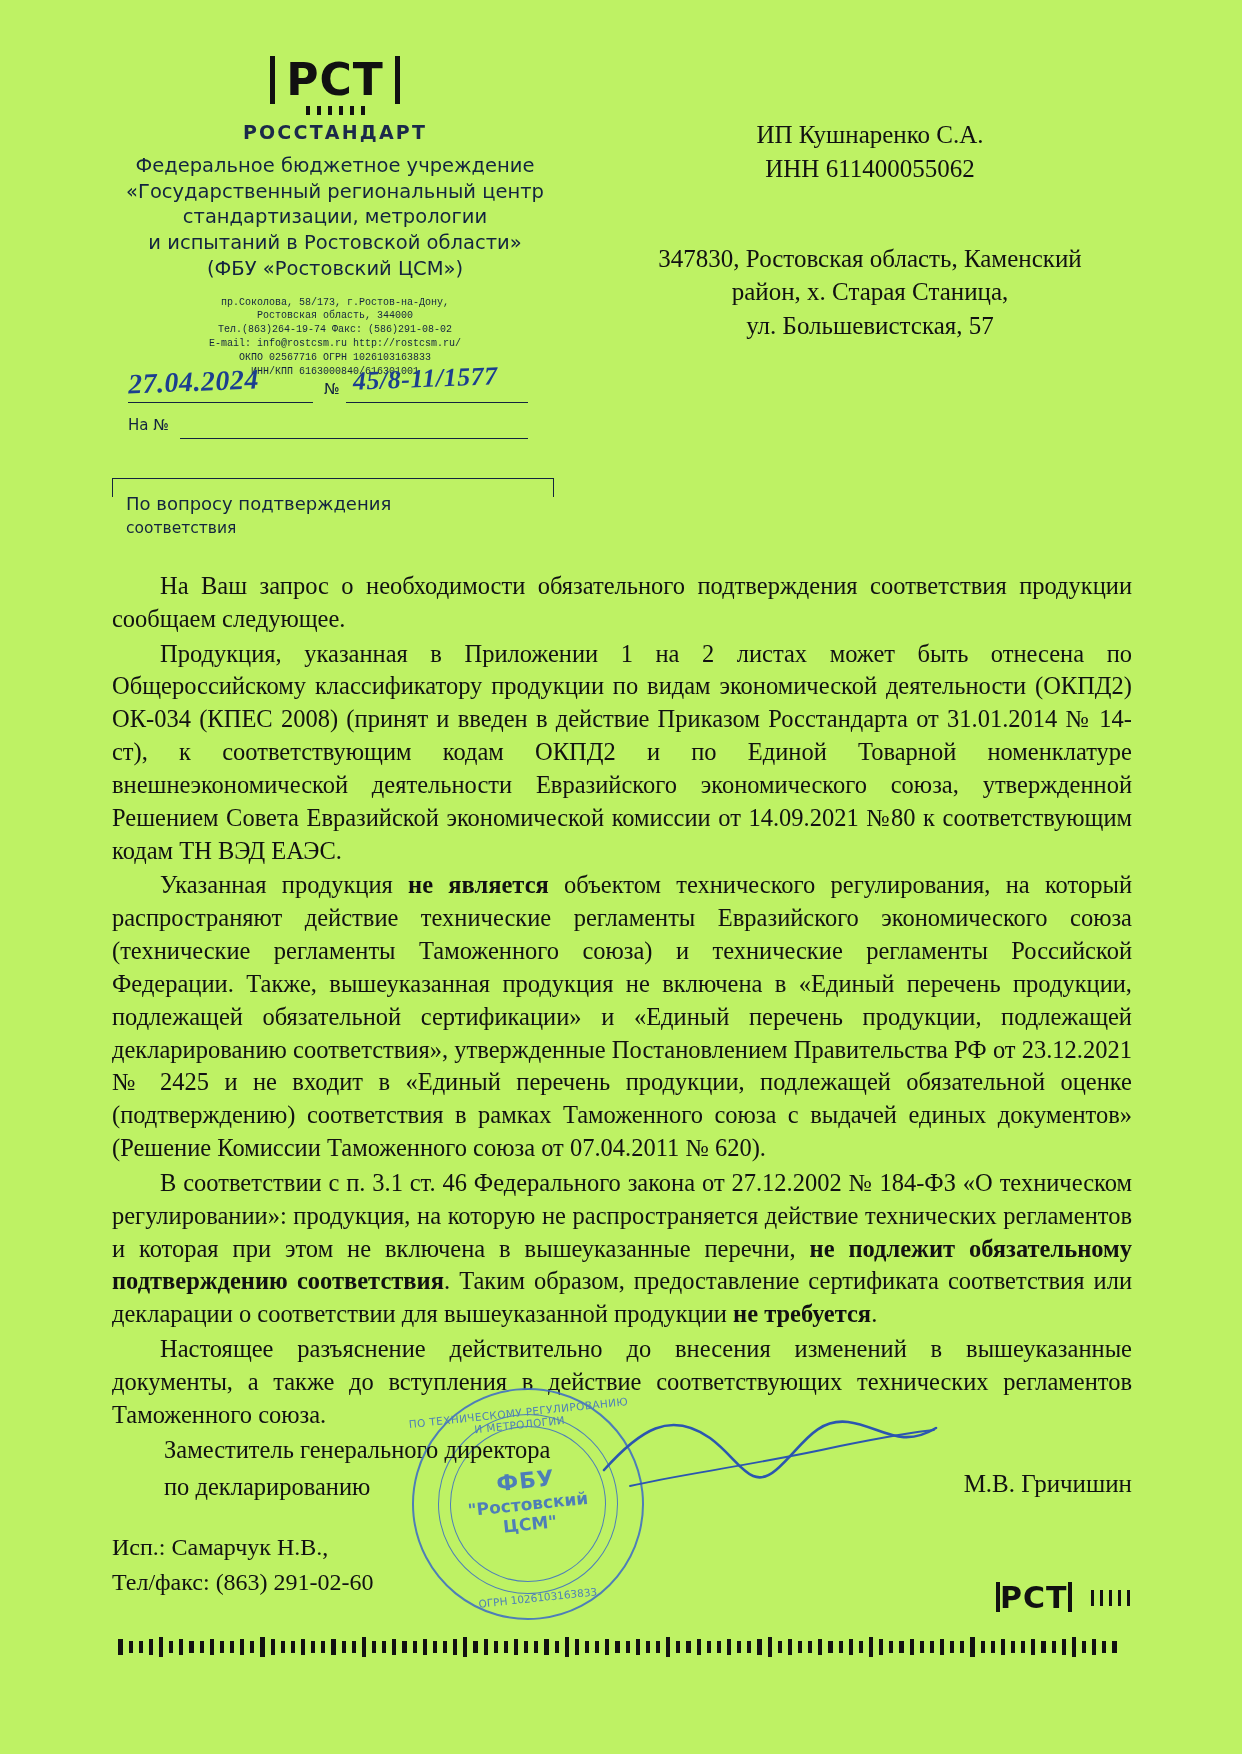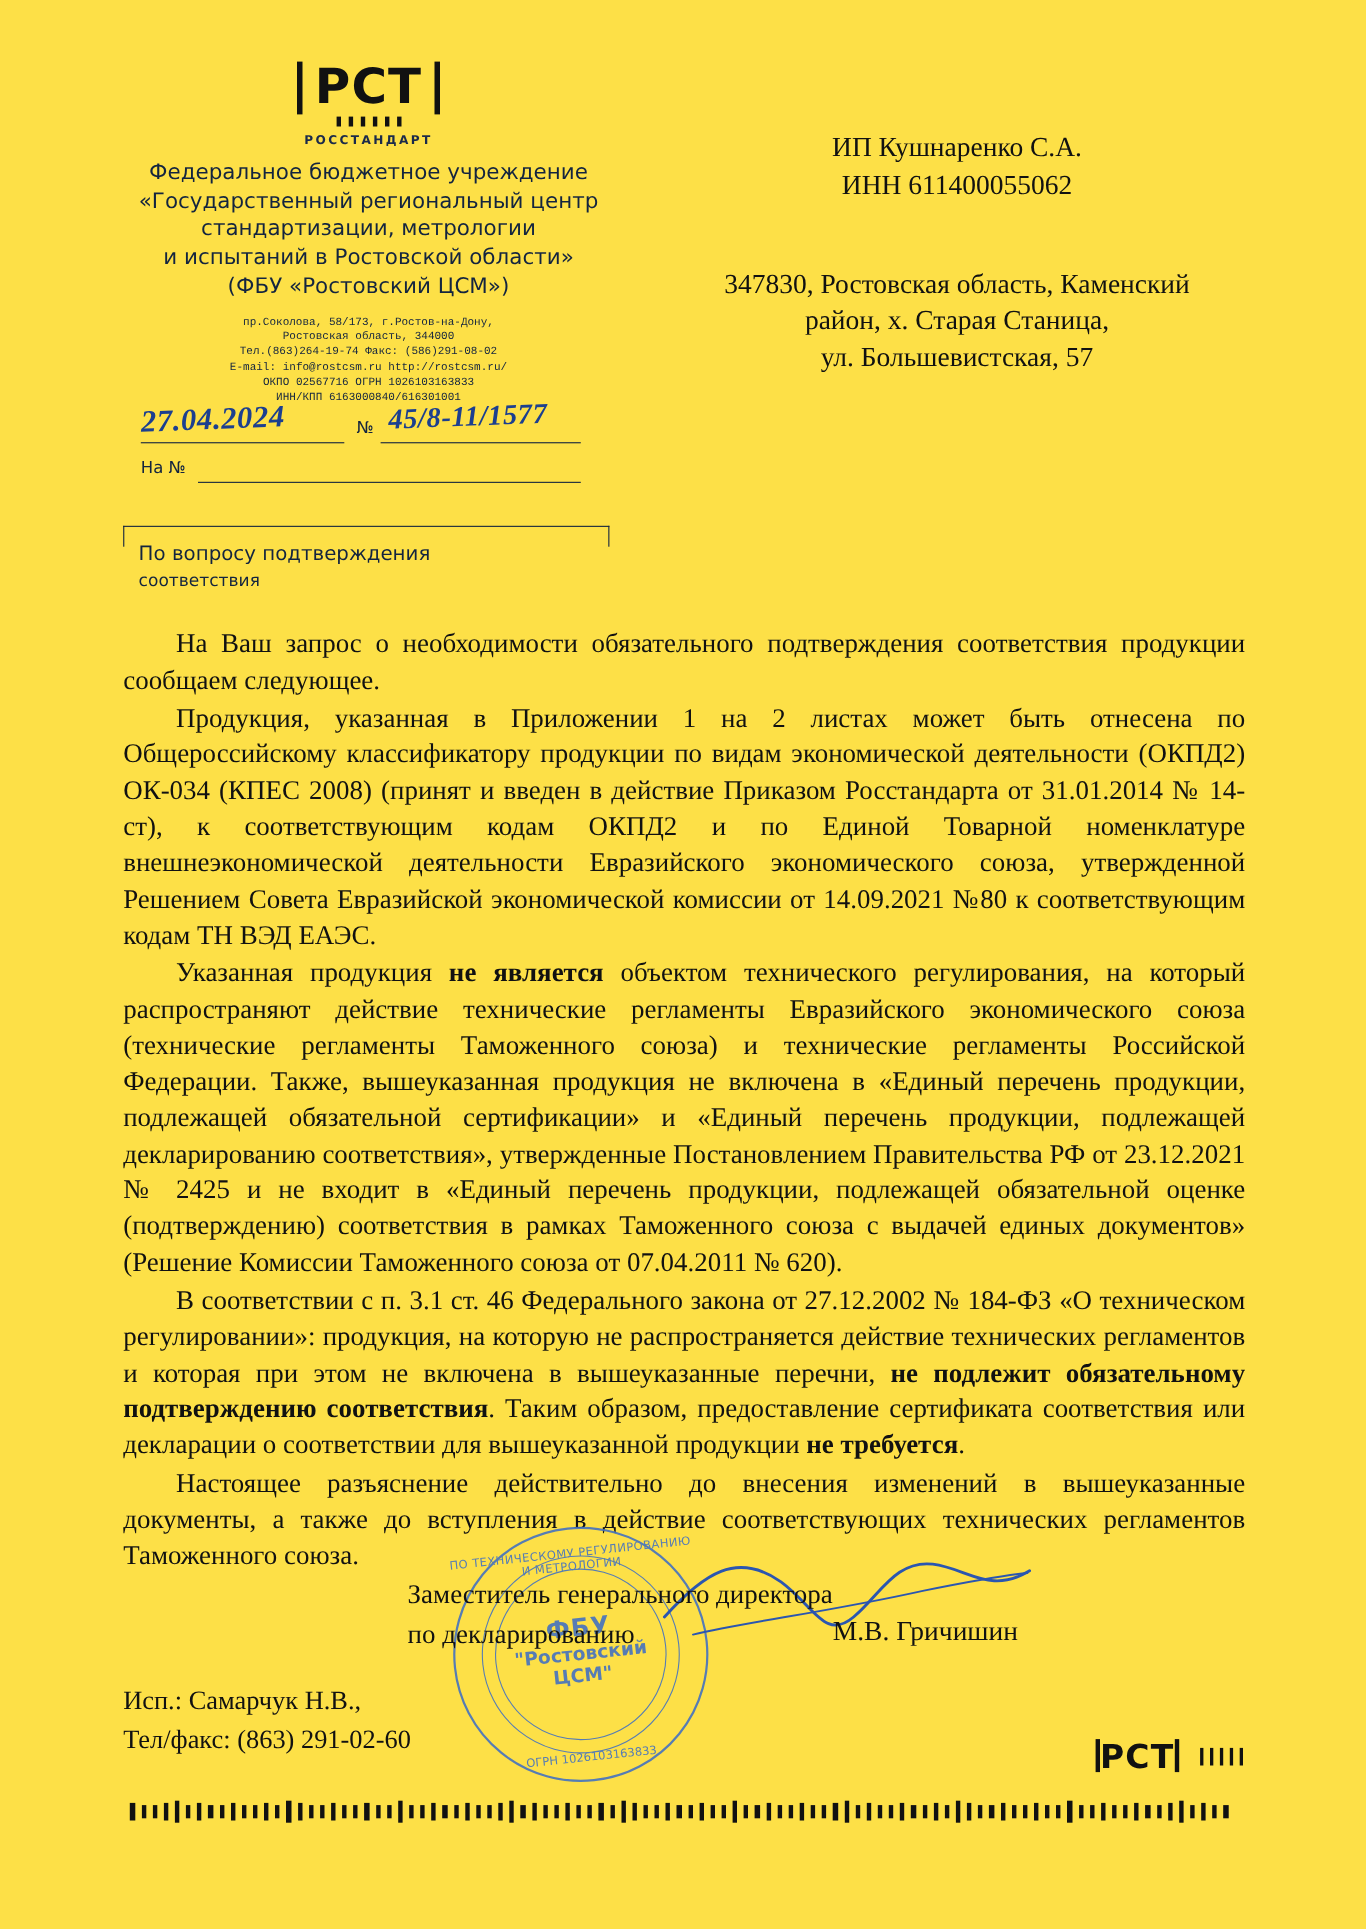--- a/index.html
+++ b/index.html
@@ -12,21 +12,21 @@
     height: 1754px;
     position: relative;
     font-family: "Liberation Serif", serif;
     color: #1a1a1a;
     overflow: hidden;
   }
 
   .page {
     position: absolute;
     inset: 0;
-    background: #fde047;
+    background: #bef264;
   }
 
   
   .letterhead {
     position: absolute;
     left: 120px;
     top: 40px;
     width: 430px;
     text-align: center;
   }
@@ -66,21 +66,21 @@
     margin-top: 3px;
   }
   .logo-ticks i {
     display: block;
     width: 4px;
     height: 9px;
     background: #111;
   }
   .logo-caption {
     font-family: "DejaVu Sans", sans-serif;
-    font-size: 11px;
+    font-size: 19px;
     letter-spacing: 2.2px;
     font-weight: bold;
     color: #1b2a4a;
     margin-top: 6px;
   }
 
   .org-name {
     font-family: "DejaVu Sans", sans-serif;
     font-size: 19.5px;
     line-height: 1.32;
@@ -209,21 +209,21 @@
   .body-text p + p { margin-top: 2px; }
   .body-text b { font-weight: bold; }
 
   
   .sign-row {
     position: absolute;
     left: 112px;
     top: 1432px;
     width: 1020px;
     display: flex;
-    justify-content: center;
+    justify-content: space-between;
     align-items: flex-start;
     font-family: "Liberation Serif", serif;
     font-size: 24.5px;
     color: #111;
   }
   .sign-left { padding-left: 52px; line-height: 1.5; }
   .sign-right { padding-top: 38px; font-size: 25px; }
 
   
   .stamp {

